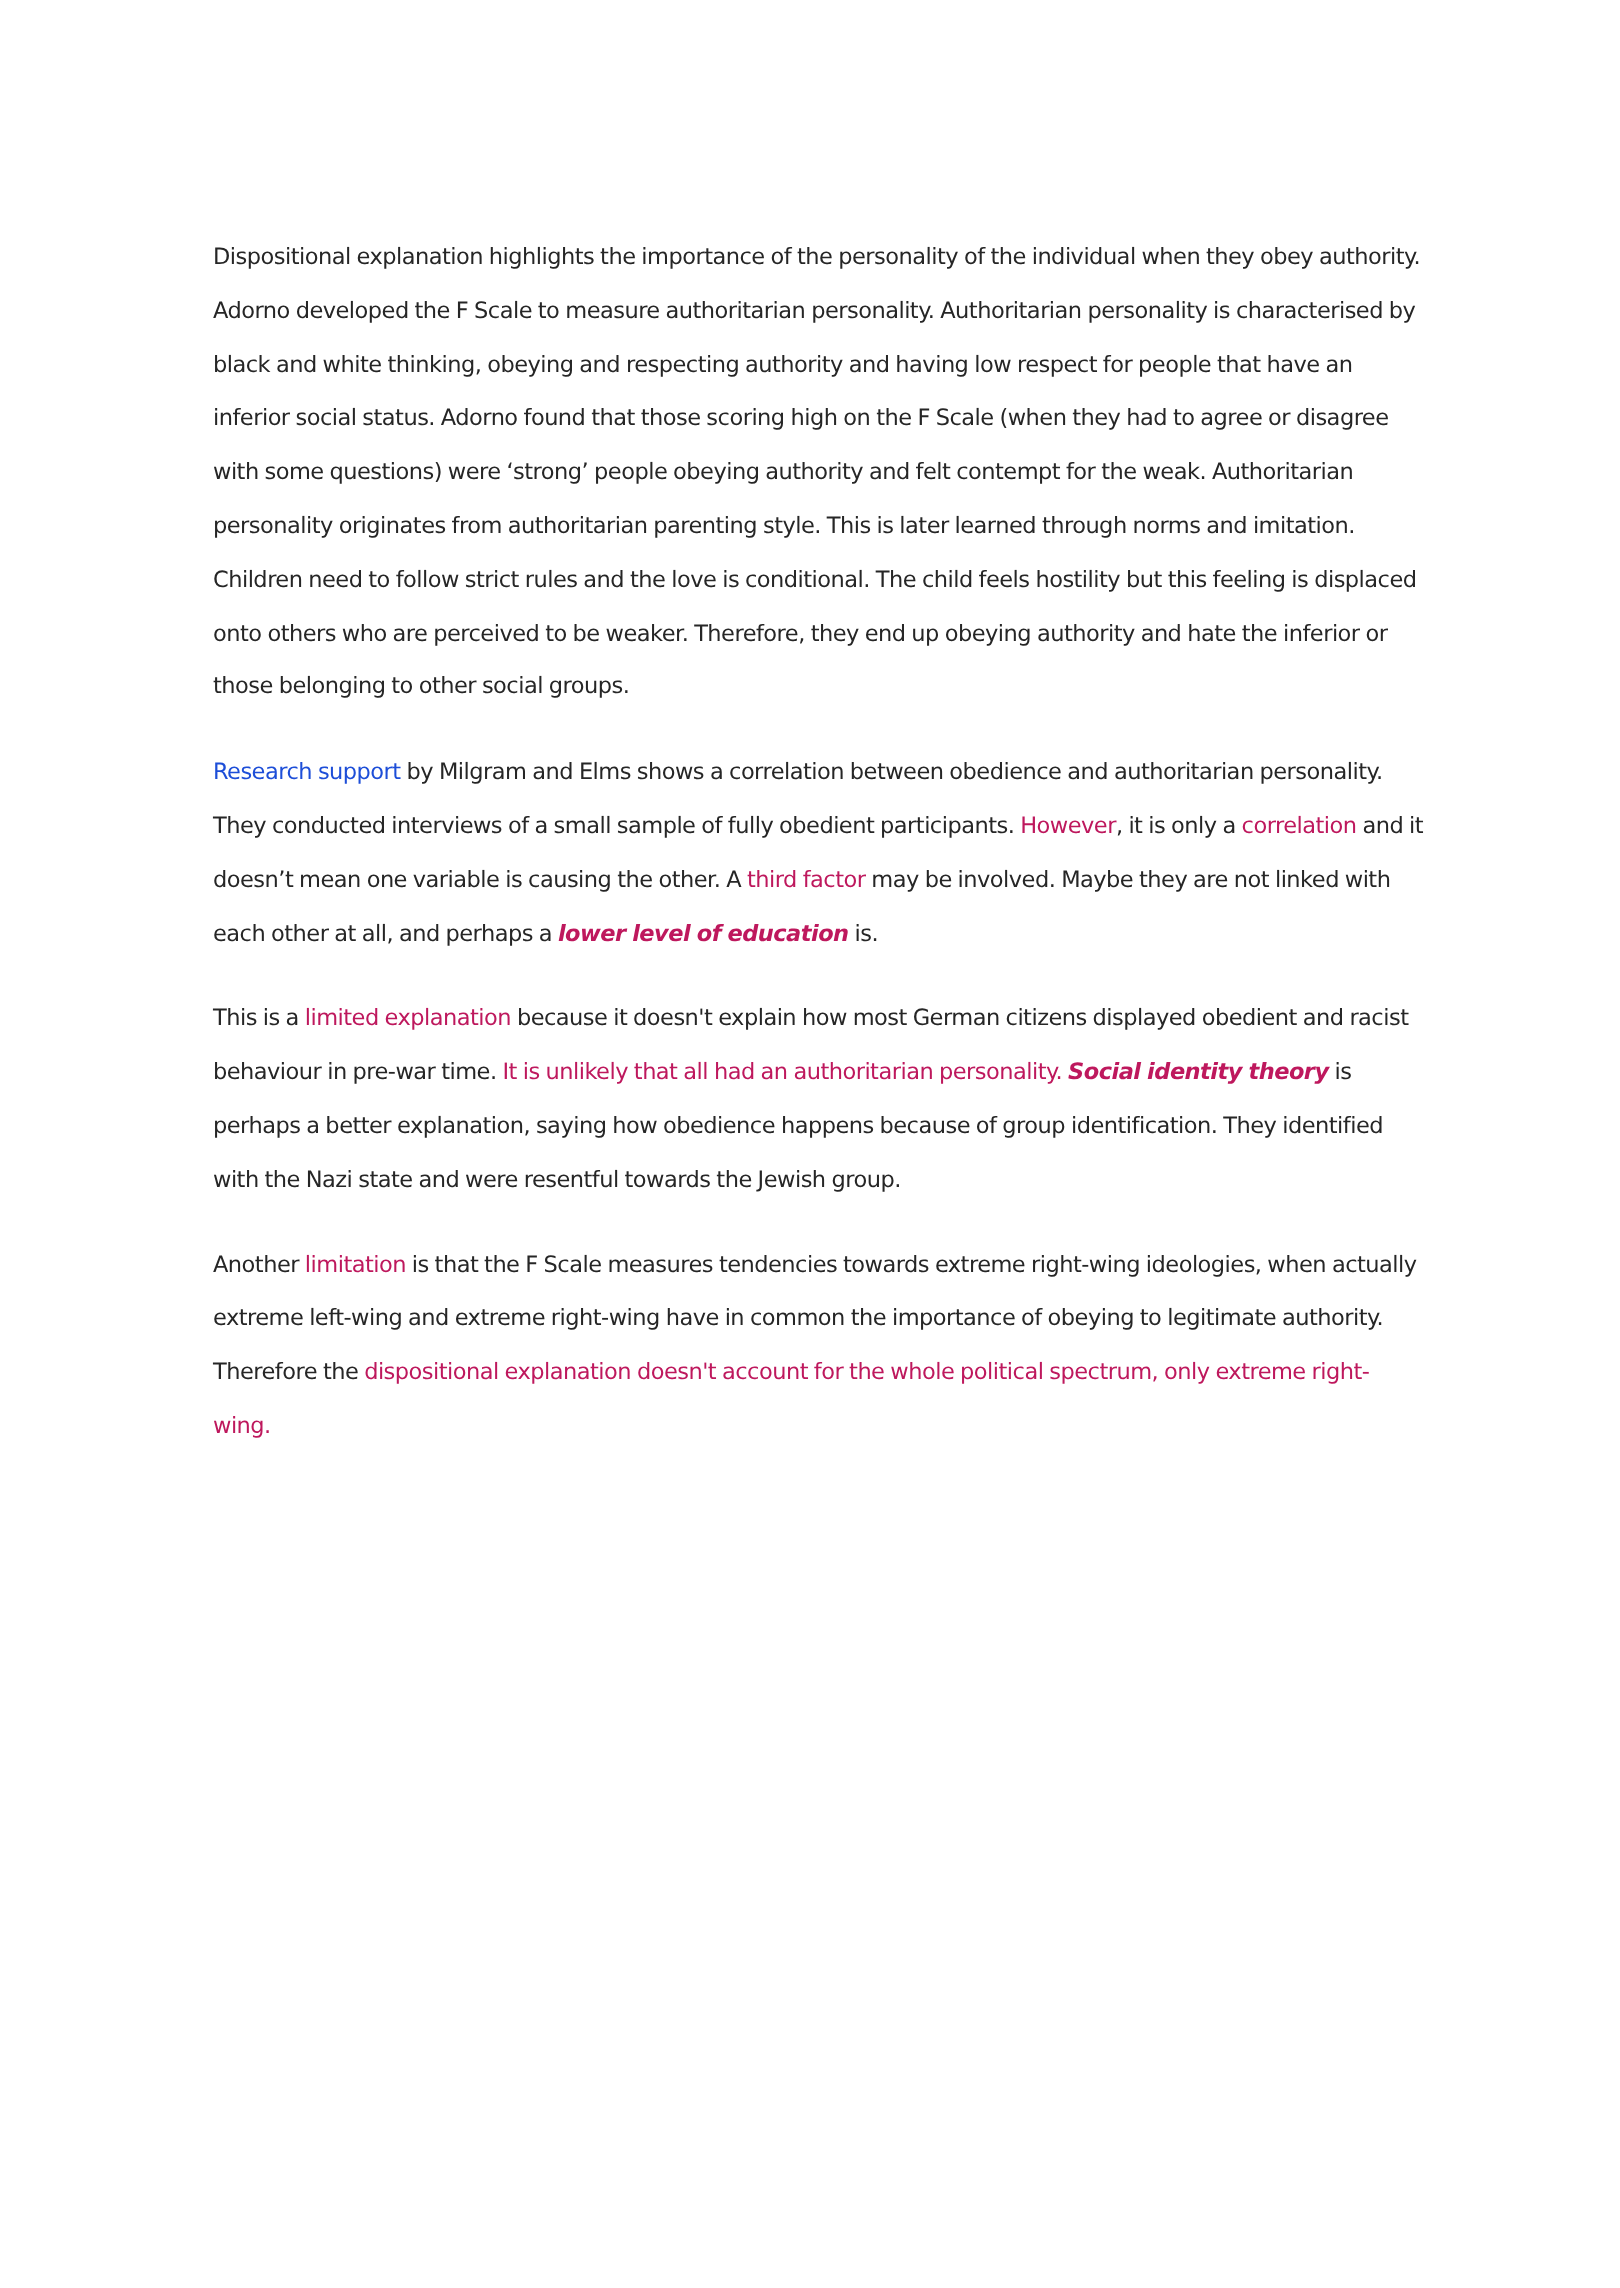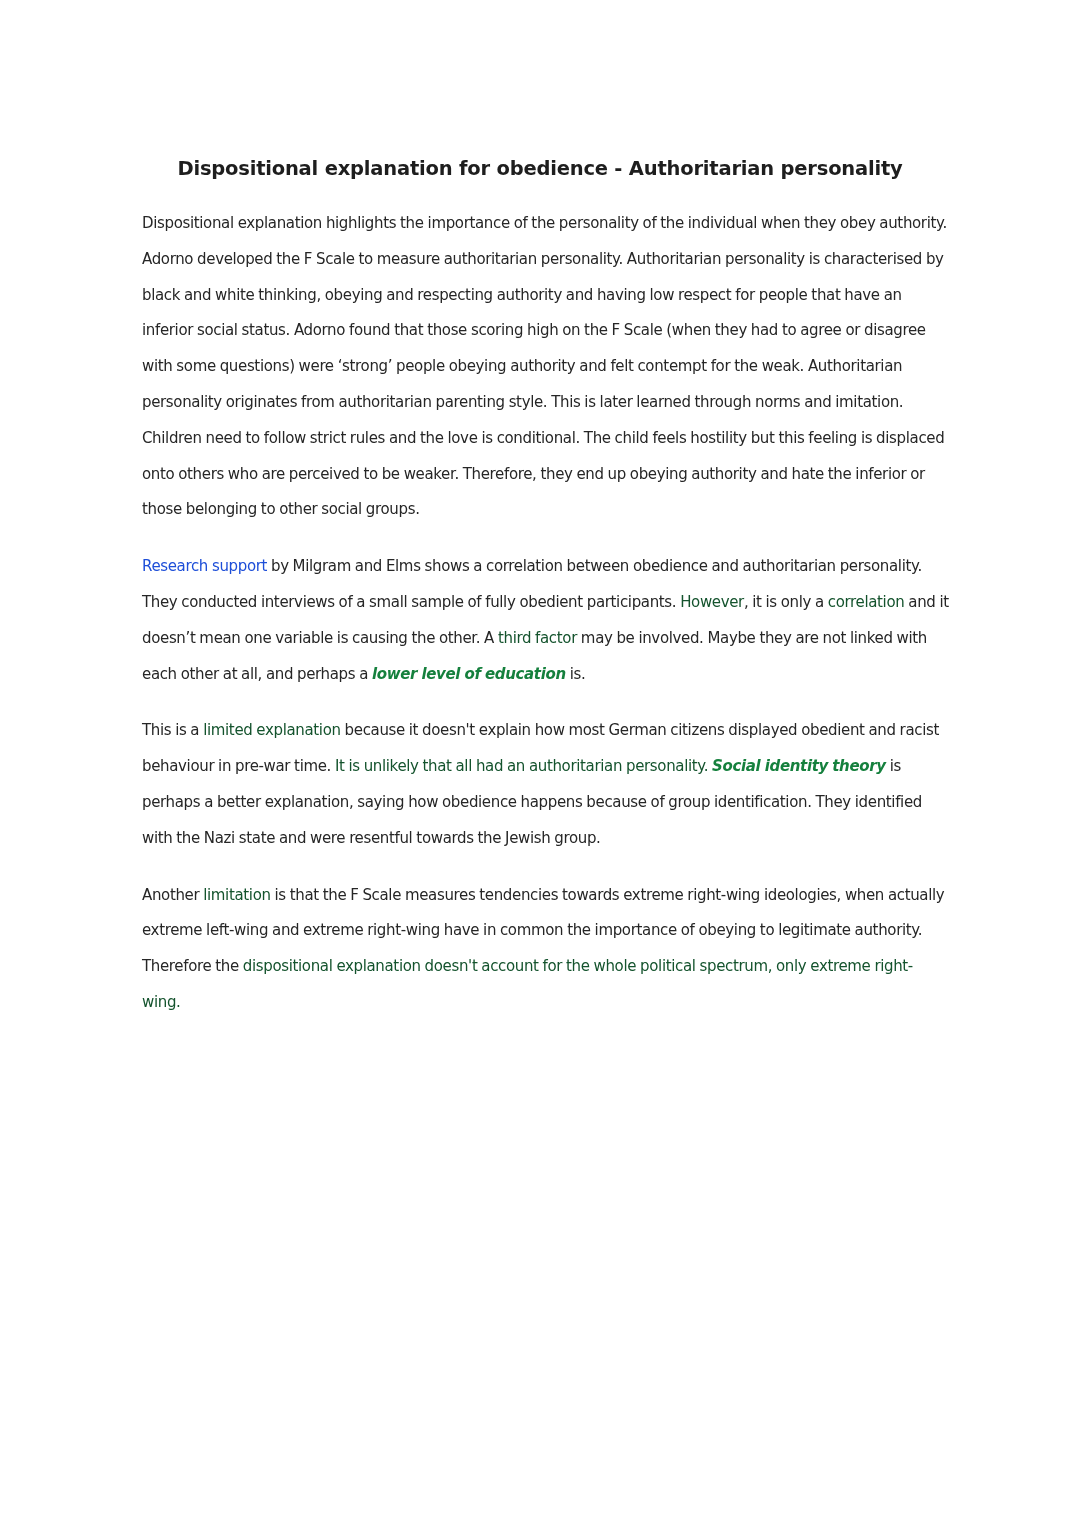--- a/index.html
+++ b/index.html
@@ -21,29 +21,28 @@
     line-height: 30px;
     color: #1e1e1e;
   }
   .para {
     font-size: 15px;
     line-height: 35.8px;
     margin: 0 0 21px 12px;
     letter-spacing: -0.35px;
     word-spacing: -0.5px;
   }
-  .red { color: #14532d; }
+  .red { color: #be185d; }
   .green { color: #1d4ed8; }
-  .bi { font-weight: bold; font-style: italic; color: #15803d; }
+  .bi { font-weight: bold; font-style: italic; color: #be185d; }
 </style>
 </head>
 <body>
 
 <div class="page">
-  <div class="title">Dispositional explanation for obedience - Authoritarian personality</div>
 
   <p class="para"><span>Dispositional explanation highlights the importance of the personality of the individual when they obey authority. Adorno developed the F Scale to measure authoritarian personality. Authoritarian personality is characterised by black and white thinking, obeying and respecting authority and having low respect for people that have an inferior social status. Adorno found that those scoring high on the F Scale (when they had to agree or disagree with some questions) were ‘strong’ people obeying authority and felt contempt for the weak. Authoritarian personality originates from authoritarian parenting style. This is later learned through norms and imitation. Children need to follow strict rules and the love is conditional. The child feels hostility but this feeling is displaced onto others who are perceived to be weaker. Therefore, they end up obeying authority and hate the inferior or those belonging to other social groups.</span></p>
 
   <p class="para"><span class="green">Research support</span><span> by Milgram and Elms shows a correlation between obedience and authoritarian personality. They conducted interviews of a small sample of fully obedient participants. </span><span class="red">However</span><span>, it is only a </span><span class="red">correlation</span><span> and it doesn’t mean one variable is causing the other. A </span><span class="red">third factor</span><span> may be involved. Maybe they are not linked with each other at all, and perhaps a </span><span class="bi">lower level of education</span><span> is.</span></p>
 
   <p class="para"><span>This is a </span><span class="red">limited explanation</span><span> because it doesn't explain how most German citizens displayed obedient and racist behaviour in pre-war time. </span><span class="red">It is unlikely that all had an authoritarian personality.</span><span> </span><span class="bi">Social identity theory</span><span> is perhaps a better explanation, saying how obedience happens because of group identification. They identified with the Nazi state and were resentful towards the Jewish group.</span></p>
 
   <p class="para"><span>Another </span><span class="red">limitation</span><span> is that the F Scale measures tendencies towards extreme right-wing ideologies, when actually extreme left-wing and extreme right-wing have in common the importance of obeying to legitimate authority. Therefore the </span><span class="red">dispositional explanation doesn't account for the whole political spectrum, only extreme right-wing.</span></p>
 </div>
 

